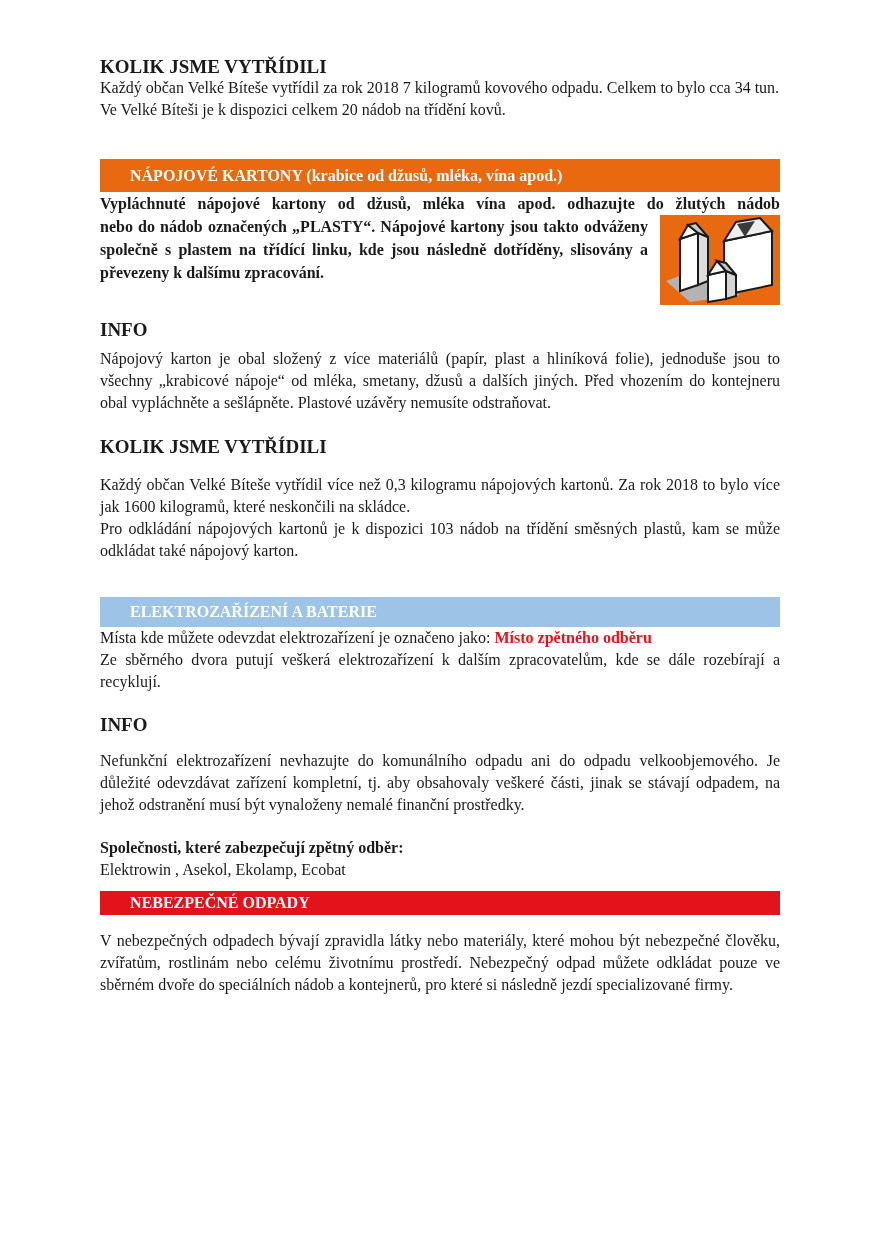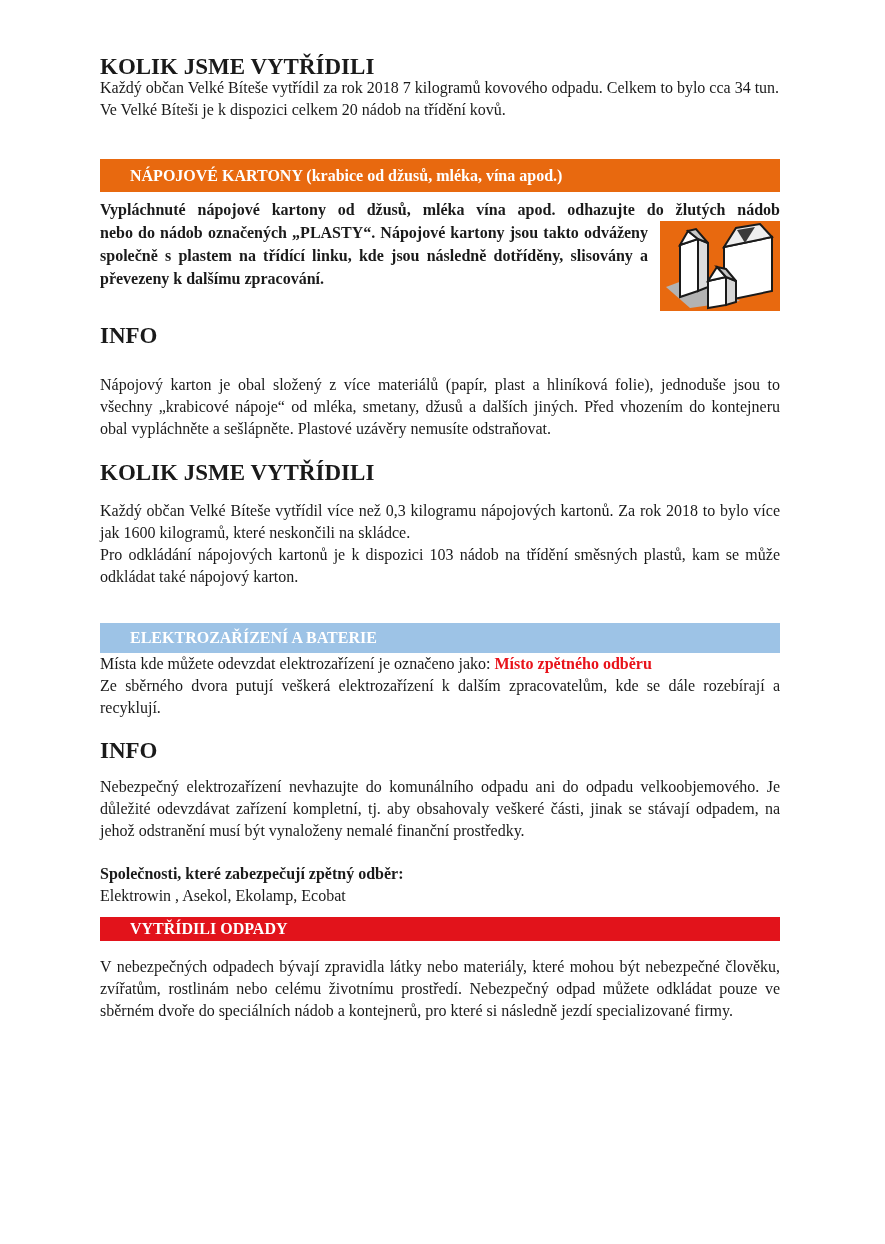--- a/index.html
+++ b/index.html
@@ -19,21 +19,21 @@
   }
   .content{
     margin-left:100px;
     width:680px;
     padding-top:57px;
     font-size:16px;
     line-height:22px;
   }
   .heading{
     font-weight:bold;
-    font-size:23px;
+    font-size:19px;
     line-height:20px;
     margin:0;
   }
   .para{
     margin:0;
     text-align:justify;
   }
   .banner{
     box-sizing:border-box;
     width:680px;
@@ -42,22 +42,22 @@
     font-size:16px;
     padding-left:30px;
     display:flex;
     align-items:center;
   }
   .banner.orange{background:var(--orange);height:33px;margin-top:38px;}
   .banner.blue{background:var(--blue);height:30px;margin-top:35px;}
   .banner.red{background:var(--red);height:24px;margin-top:10px;}
 
   .mt18{}
-  .mt14{margin-top:6px;font-family:Liberation Serif, serif;}
-  .mt16{margin-top:28px;}
+  .mt14{margin-top:0;font-family:Liberation Serif, serif;}
+  .mt16{margin-top:8px;}
   .mt23{margin-top:23px;}
   .mt17{margin-top:17px;}
   .mt22{margin-top:22px;}
   .mt15{margin-top:15px;}
   .mt21{margin-top:21px;}
   .mt13{margin-top:13px;}
 
   .lead{
     font-weight:bold;
     line-height:23px;
@@ -132,24 +132,24 @@
   <p class="para">Pro odkládání nápojových kartonů je k dispozici 103 nádob na třídění směsných plastů, kam se může odkládat také nápojový karton.</p>
 
   <div class="banner blue">
     <span>ELEKTROZAŘÍZENÍ A BATERIE</span>
   </div>
 
   <p class="para"><span>Místa kde můžete odevzdat elektrozařízení je označeno jako:</span> <span class="red-inline">Místo zpětného odběru</span></p>
   <p class="para">Ze sběrného dvora putují veškerá elektrozařízení k dalším zpracovatelům, kde se dále rozebírají a recyklují.</p>
 
   <h2 class="heading mt22">INFO</h2>
-  <p class="para mt15">Nebezpečný elektrozařízení nevhazujte do komunálního odpadu ani do odpadu velkoobjemového. Je důležité odevzdávat zařízení kompletní, tj. aby obsahovaly veškeré části, jinak se stávají odpadem, na jehož odstranění musí být vynaloženy nemalé finanční prostředky.</p>
+  <p class="para mt15">Nefunkční elektrozařízení nevhazujte do komunálního odpadu ani do odpadu velkoobjemového. Je důležité odevzdávat zařízení kompletní, tj. aby obsahovaly veškeré části, jinak se stávají odpadem, na jehož odstranění musí být vynaloženy nemalé finanční prostředky.</p>
 
   <p class="para bold-line mt21">Společnosti, které zabezpečují zpětný odběr:</p>
   <p class="para">Elektrowin , Asekol, Ekolamp, Ecobat</p>
 
   <div class="banner red">
-    <span>VYTŘÍDILI ODPADY</span>
+    <span>NEBEZPEČNÉ ODPADY</span>
   </div>
 
   <p class="para mt15">V nebezpečných odpadech bývají zpravidla látky nebo materiály, které mohou být nebezpečné člověku, zvířatům, rostlinám nebo celému životnímu prostředí. Nebezpečný odpad můžete odkládat pouze ve sběrném dvoře do speciálních nádob a kontejnerů, pro které si následně jezdí specializované firmy.</p>
 
 </div>
 
 </body></html>

